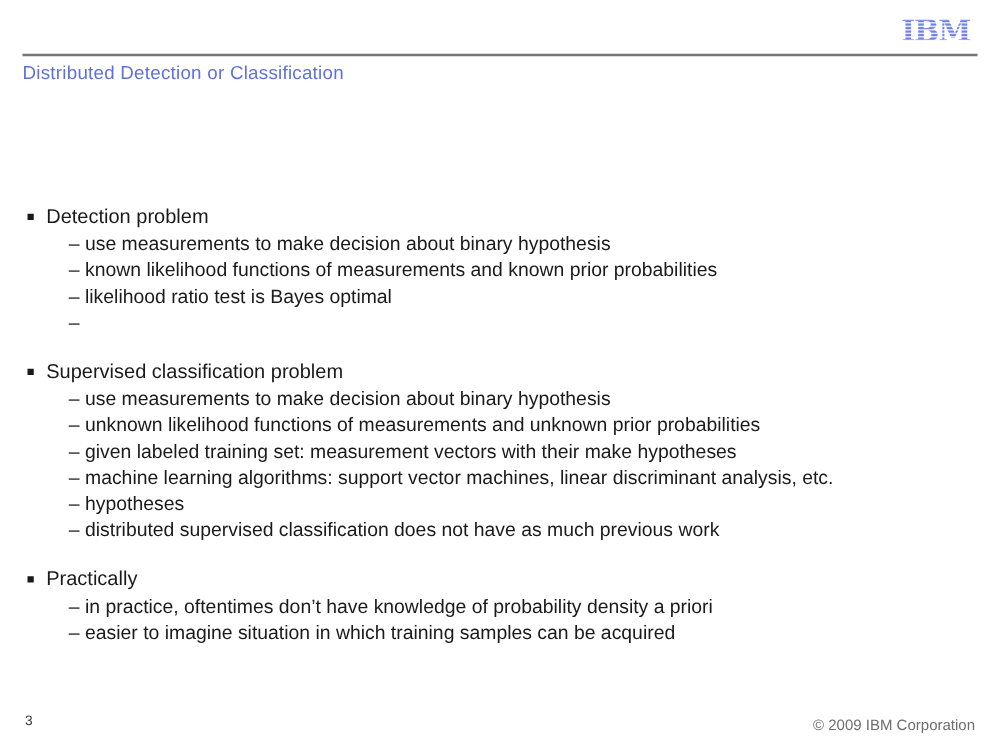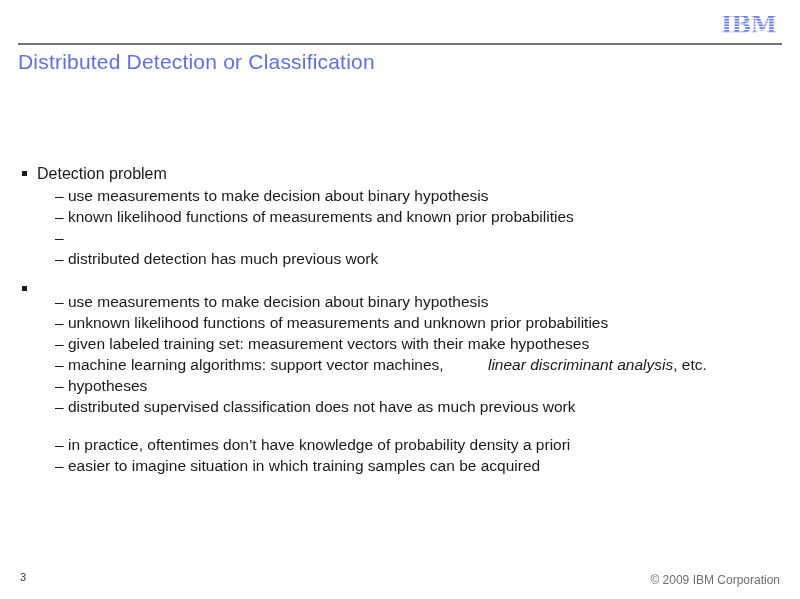--- a/index.html
+++ b/index.html
@@ -4,29 +4,29 @@
 <style>
   html,body{margin:0;padding:0;background:#fff;}
   .slide{
     position:relative;width:800px;height:599px;background:#ffffff;
     font-family:"Liberation Sans",sans-serif;overflow:hidden;
   }
   .logo{position:absolute;top:13px;right:22px;width:58px;height:23px;}
   .toprule{position:absolute;top:43px;left:18px;width:764px;height:2px;background:#757575;}
   .title{
     position:absolute;top:50px;left:18px;right:20px;
-    font-size:21px;letter-spacing:.2px;color:#5f71de;font-weight:400;
+    font-size:15px;letter-spacing:.2px;color:#5f71de;font-weight:400;
   }
   .content{position:absolute;top:162px;left:18px;right:8px;color:#1a1a1a;}
   .group{margin-bottom:17px;}
   .main-item{display:flex;align-items:center;line-height:23px;font-size:16px;}
   .sq{flex:none;width:5px;height:5px;background:#1a1a1a;margin:0 10px 0 4px;}
   .sub-item{display:flex;line-height:21px;font-size:15.5px;}
   .dash{flex:none;width:13px;margin-left:37px;}
-  .it{font-style:italic;margin-left:40px;}
+  .it{}
   .footer-page{position:absolute;left:20px;top:571px;font-size:11px;color:#3a3a3a;}
   .footer-copy{position:absolute;right:20px;top:573px;font-size:12px;color:#6e6e6e;}
 </style>
 </head>
 <body>
 
 <div class="slide">
 
   <svg class="logo" viewBox="0 0 58 23" xmlns="http://www.w3.org/2000/svg" aria-hidden="true">
     <defs>
@@ -57,29 +57,30 @@
         <div class="sub-item">
           <span class="dash">–</span>
           <span class="sub-text">use measurements to make decision about binary hypothesis</span>
         </div>
         <div class="sub-item">
           <span class="dash">–</span>
           <span class="sub-text">known likelihood functions of measurements and known prior probabilities</span>
         </div>
         <div class="sub-item">
           <span class="dash">–</span>
+          <span class="sub-text">likelihood ratio test is Bayes optimal</span>
         </div>
         <div class="sub-item">
           <span class="dash">–</span>
-          <span class="sub-text">distributed detection has much previous work</span>
         </div>
       </div>
       <div class="group">
         <div class="main-item">
           <span class="sq"></span>
+          <span class="main-text">Supervised classification problem</span>
         </div>
         <div class="sub-item">
           <span class="dash">–</span>
           <span class="sub-text">use measurements to make decision about binary hypothesis</span>
         </div>
         <div class="sub-item">
           <span class="dash">–</span>
           <span class="sub-text">unknown likelihood functions of measurements and unknown prior probabilities</span>
         </div>
         <div class="sub-item">
@@ -93,20 +94,24 @@
         <div class="sub-item">
           <span class="dash">–</span>
           <span class="sub-text">hypotheses</span>
         </div>
         <div class="sub-item">
           <span class="dash">–</span>
           <span class="sub-text">distributed supervised classification does not have as much previous work</span>
         </div>
       </div>
       <div class="group">
+        <div class="main-item">
+          <span class="sq"></span>
+          <span class="main-text">Practically</span>
+        </div>
         <div class="sub-item">
           <span class="dash">–</span>
           <span class="sub-text">in practice, oftentimes don’t have knowledge of probability density a priori</span>
         </div>
         <div class="sub-item">
           <span class="dash">–</span>
           <span class="sub-text">easier to imagine situation in which training samples can be acquired</span>
         </div>
       </div>
     </div>

